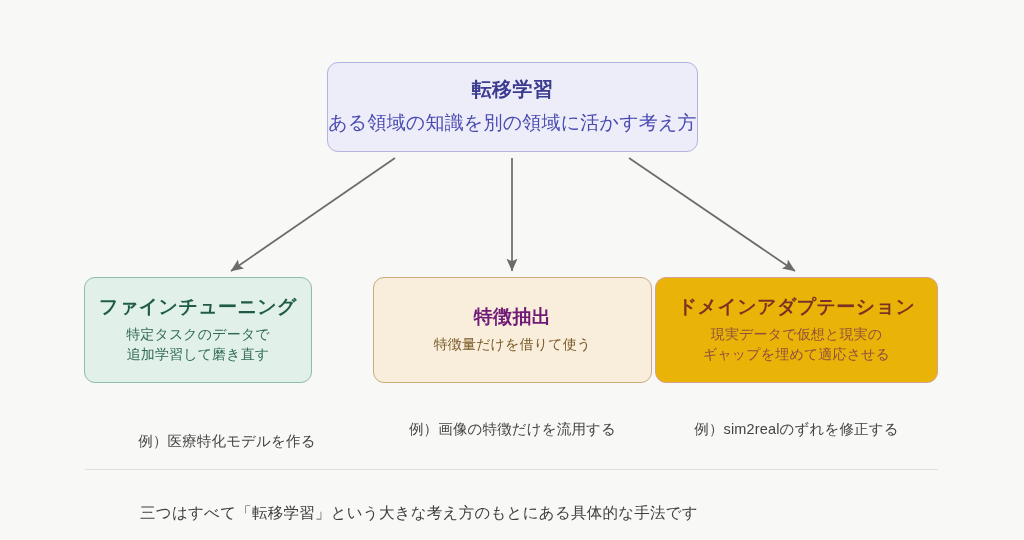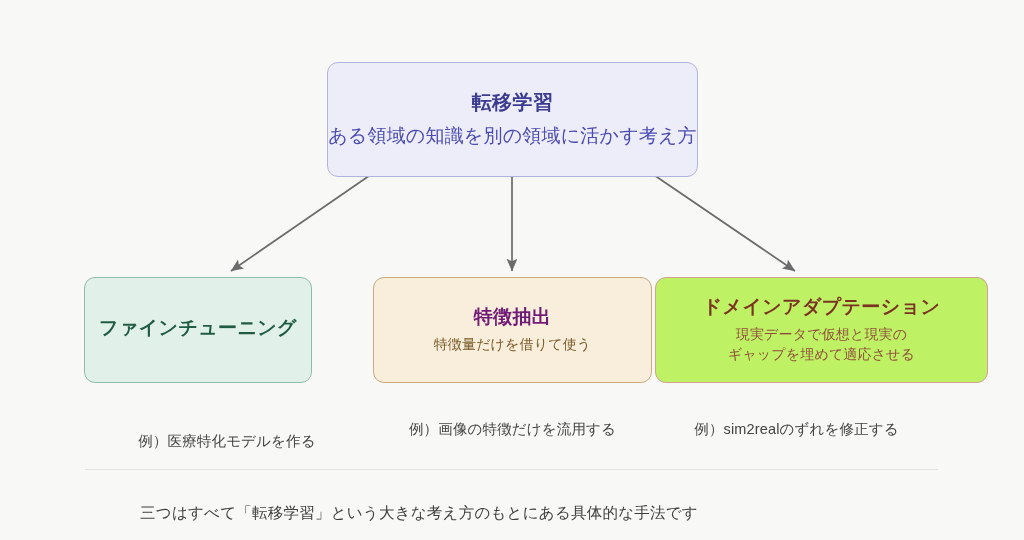--- a/index.html
+++ b/index.html
@@ -58,21 +58,21 @@
     line-height: 1.45;
     letter-spacing: 0.01em;
   }
   .node-desc .line { display: block; }
 
   
   #node-root {
     left: 327px;
     top: 62px;
     width: 371px;
-    height: 115px;
+    height: 90px;
     background: #ededfa;
     border-color: #b3b3e0;
   }
   #node-root .node-title {
     font-size: 20px;
     color: #3b3b8f;
     margin-bottom: 7px;
   }
   #node-root .node-desc {
     font-size: 19px;
@@ -105,22 +105,22 @@
     left: 373px;
     width: 279px;
     background: #f8eedb;
     border-color: #cbab7e;
   }
   #node-feature .node-title { color: #701a75; }
   #node-feature .node-desc  { color: #7a5a27; }
 
   #node-domain {
     left: 655px;
-    width: 333px;
-    background: #bef264;
+    width: 283px;
+    background: #eab308;
     border-color: #d6a093;
   }
   #node-domain .node-title { color: #7a3323; }
   #node-domain .node-desc  { color: #90503c; }
 
   
   #examples {
     position: absolute;
     z-index: 2;
     left: 84px;
@@ -179,20 +179,24 @@
     <line x1="629" y1="158" x2="795" y2="271" stroke="#6b6b6b" stroke-width="1.7" marker-end="url(#arrowhead)"></line>
   </svg>
 
   <div class="node" id="node-root">
     <div class="node-title">転移学習</div>
     <div class="node-desc">ある領域の知識を別の領域に活かす考え方</div>
   </div>
 
   <div class="node node-child" id="node-finetune">
     <div class="node-title">ファインチューニング</div>
+    <div class="node-desc">
+      <span class="line">特定タスクのデータで</span>
+      <span class="line">追加学習して磨き直す</span>
+    </div>
   </div>
 
   <div class="node node-child" id="node-feature">
     <div class="node-title">特徴抽出</div>
     <div class="node-desc">
       <span class="line">特徴量だけを借りて使う</span>
     </div>
   </div>
 
   <div class="node node-child" id="node-domain">

